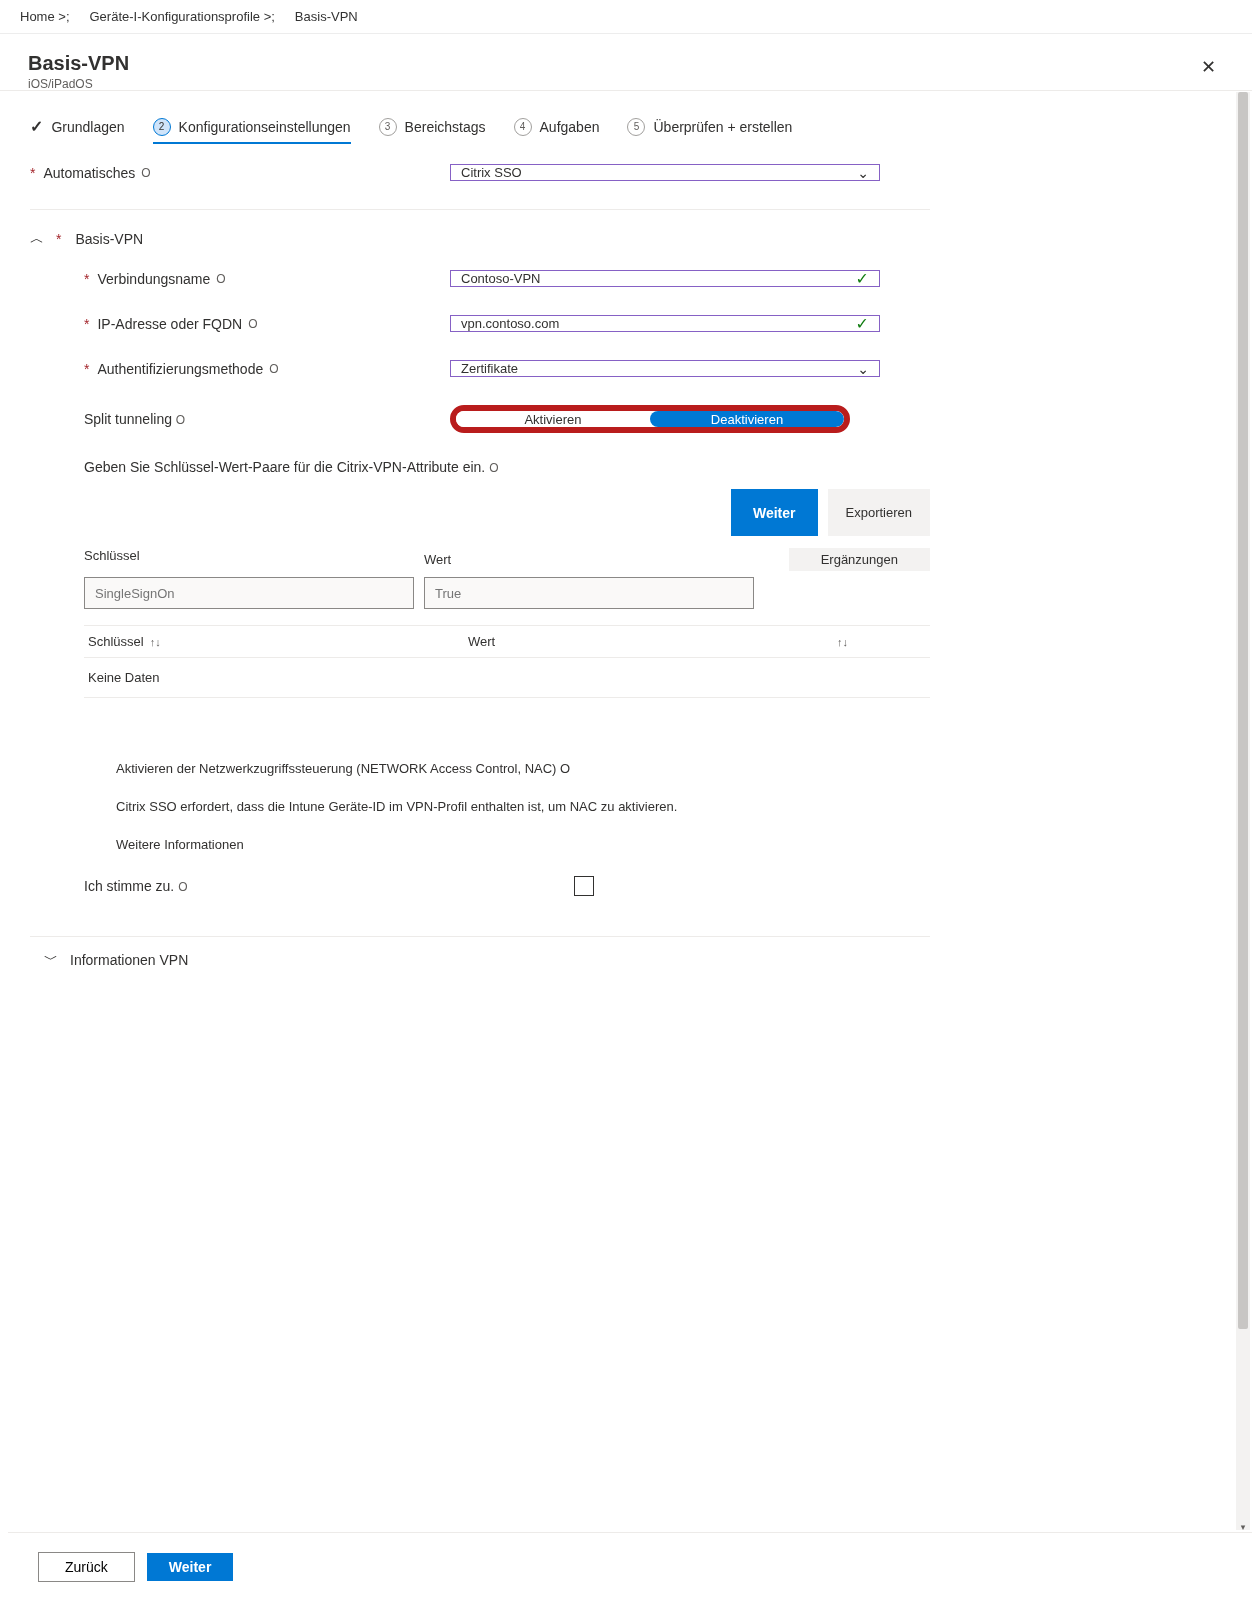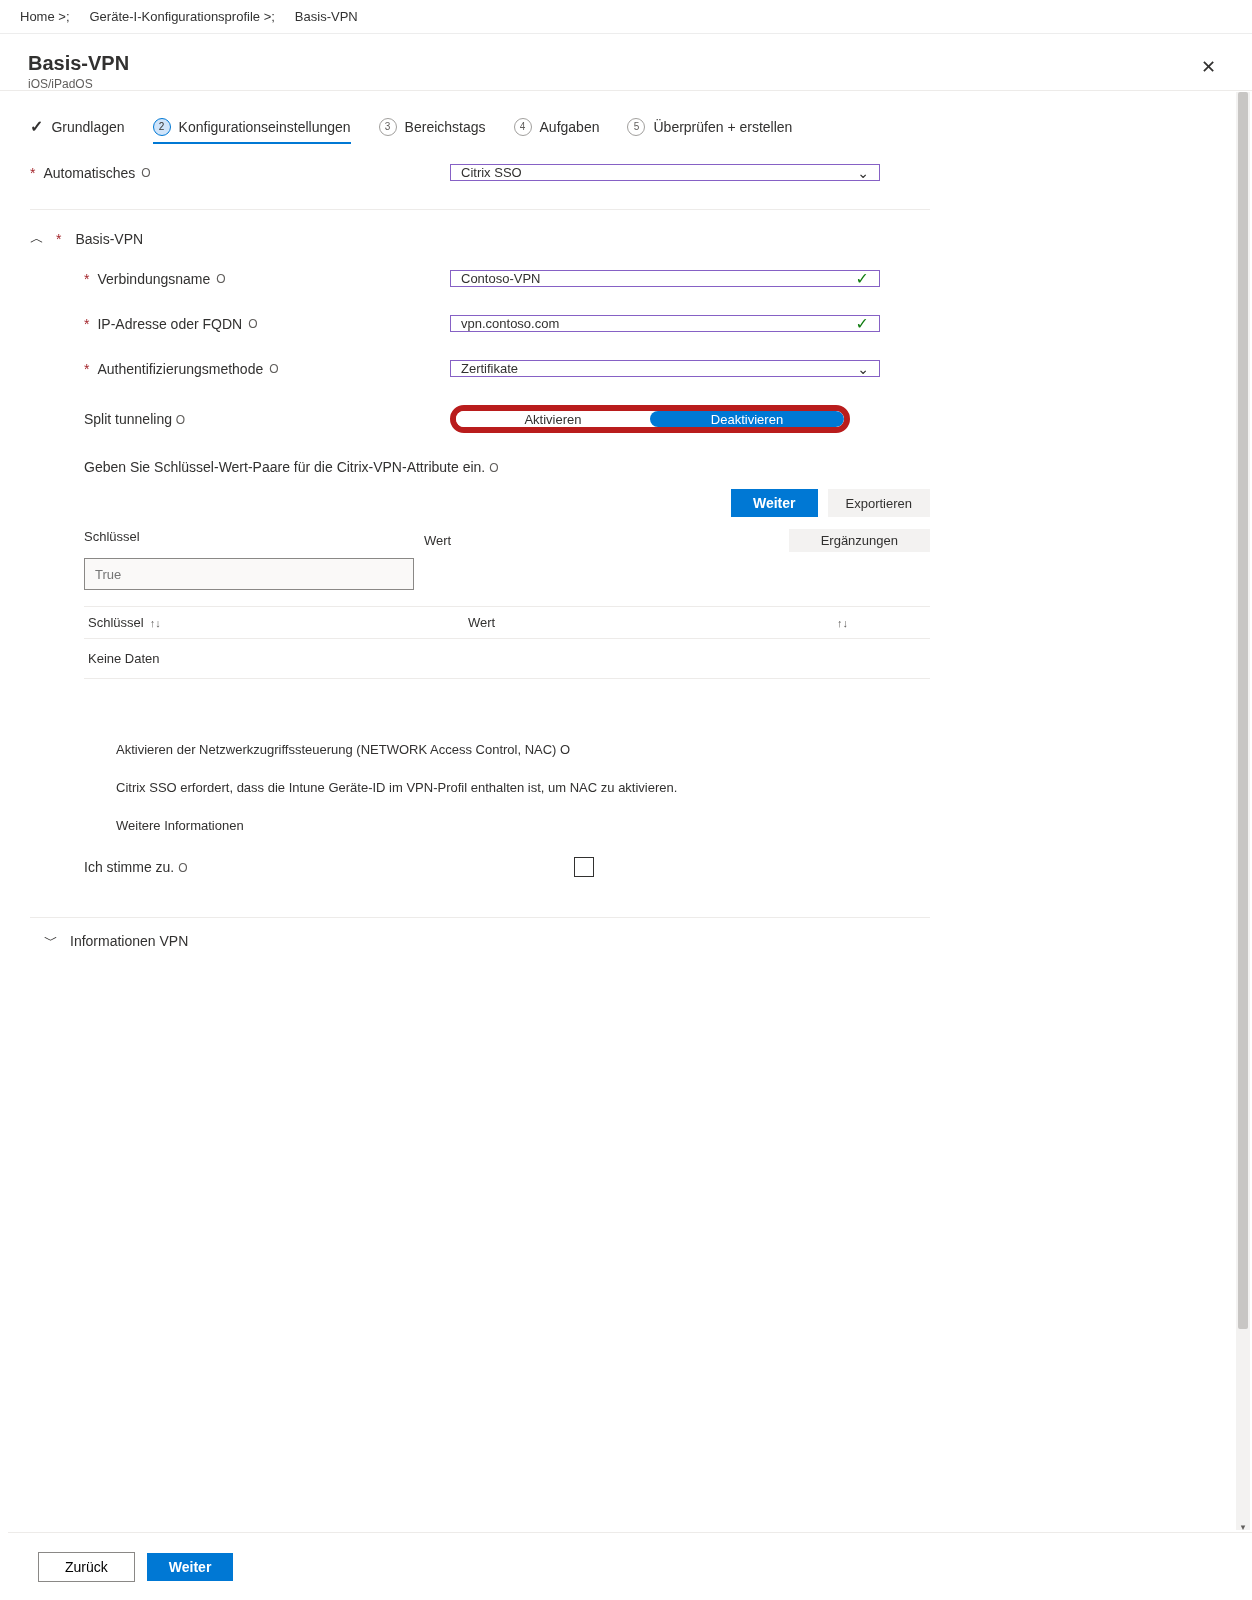--- a/index.html
+++ b/index.html
@@ -195,21 +195,21 @@
     border: none;
     padding: 6px 22px;
     font-size: 14px;
     font-weight: 600;
     cursor: pointer;
   }
   .btn-light {
     background: #f3f2f1;
     color: #323130;
     border: none;
-    padding: 6px 18px;
+    padding: 16px 18px;
     font-size: 13px;
     cursor: pointer;
   }
 
   .kv-labels { display: flex; margin: 0 0 6px 54px; font-size: 13px; }
   .kv-labels .col { width: 340px; }
   .kv-labels .col2 { flex:1; display:flex; justify-content:space-between; align-items:center; }
 
   .kv-inputs { display: flex; gap: 10px; margin: 0 0 16px 54px; }
   .kv-inputs input {
@@ -429,20 +429,21 @@
 
     <div class="kv-labels">
       <div class="col">Schlüssel</div>
       <div class="col2">
         <span>Wert</span>
         <button class="btn-light" style="padding:4px 32px;">Ergänzungen</button>
       </div>
     </div>
 
     <div class="kv-inputs">
+      <input placeholder="SingleSignOn" style="">
       <input placeholder="True" style="">
     </div>
 
     <div class="kv-tablehead">
       <div class="th">
         <span>Schlüssel</span>
         <span class="sort">↑↓</span>
       </div>
       <div class="th">
         <span>Wert</span>

